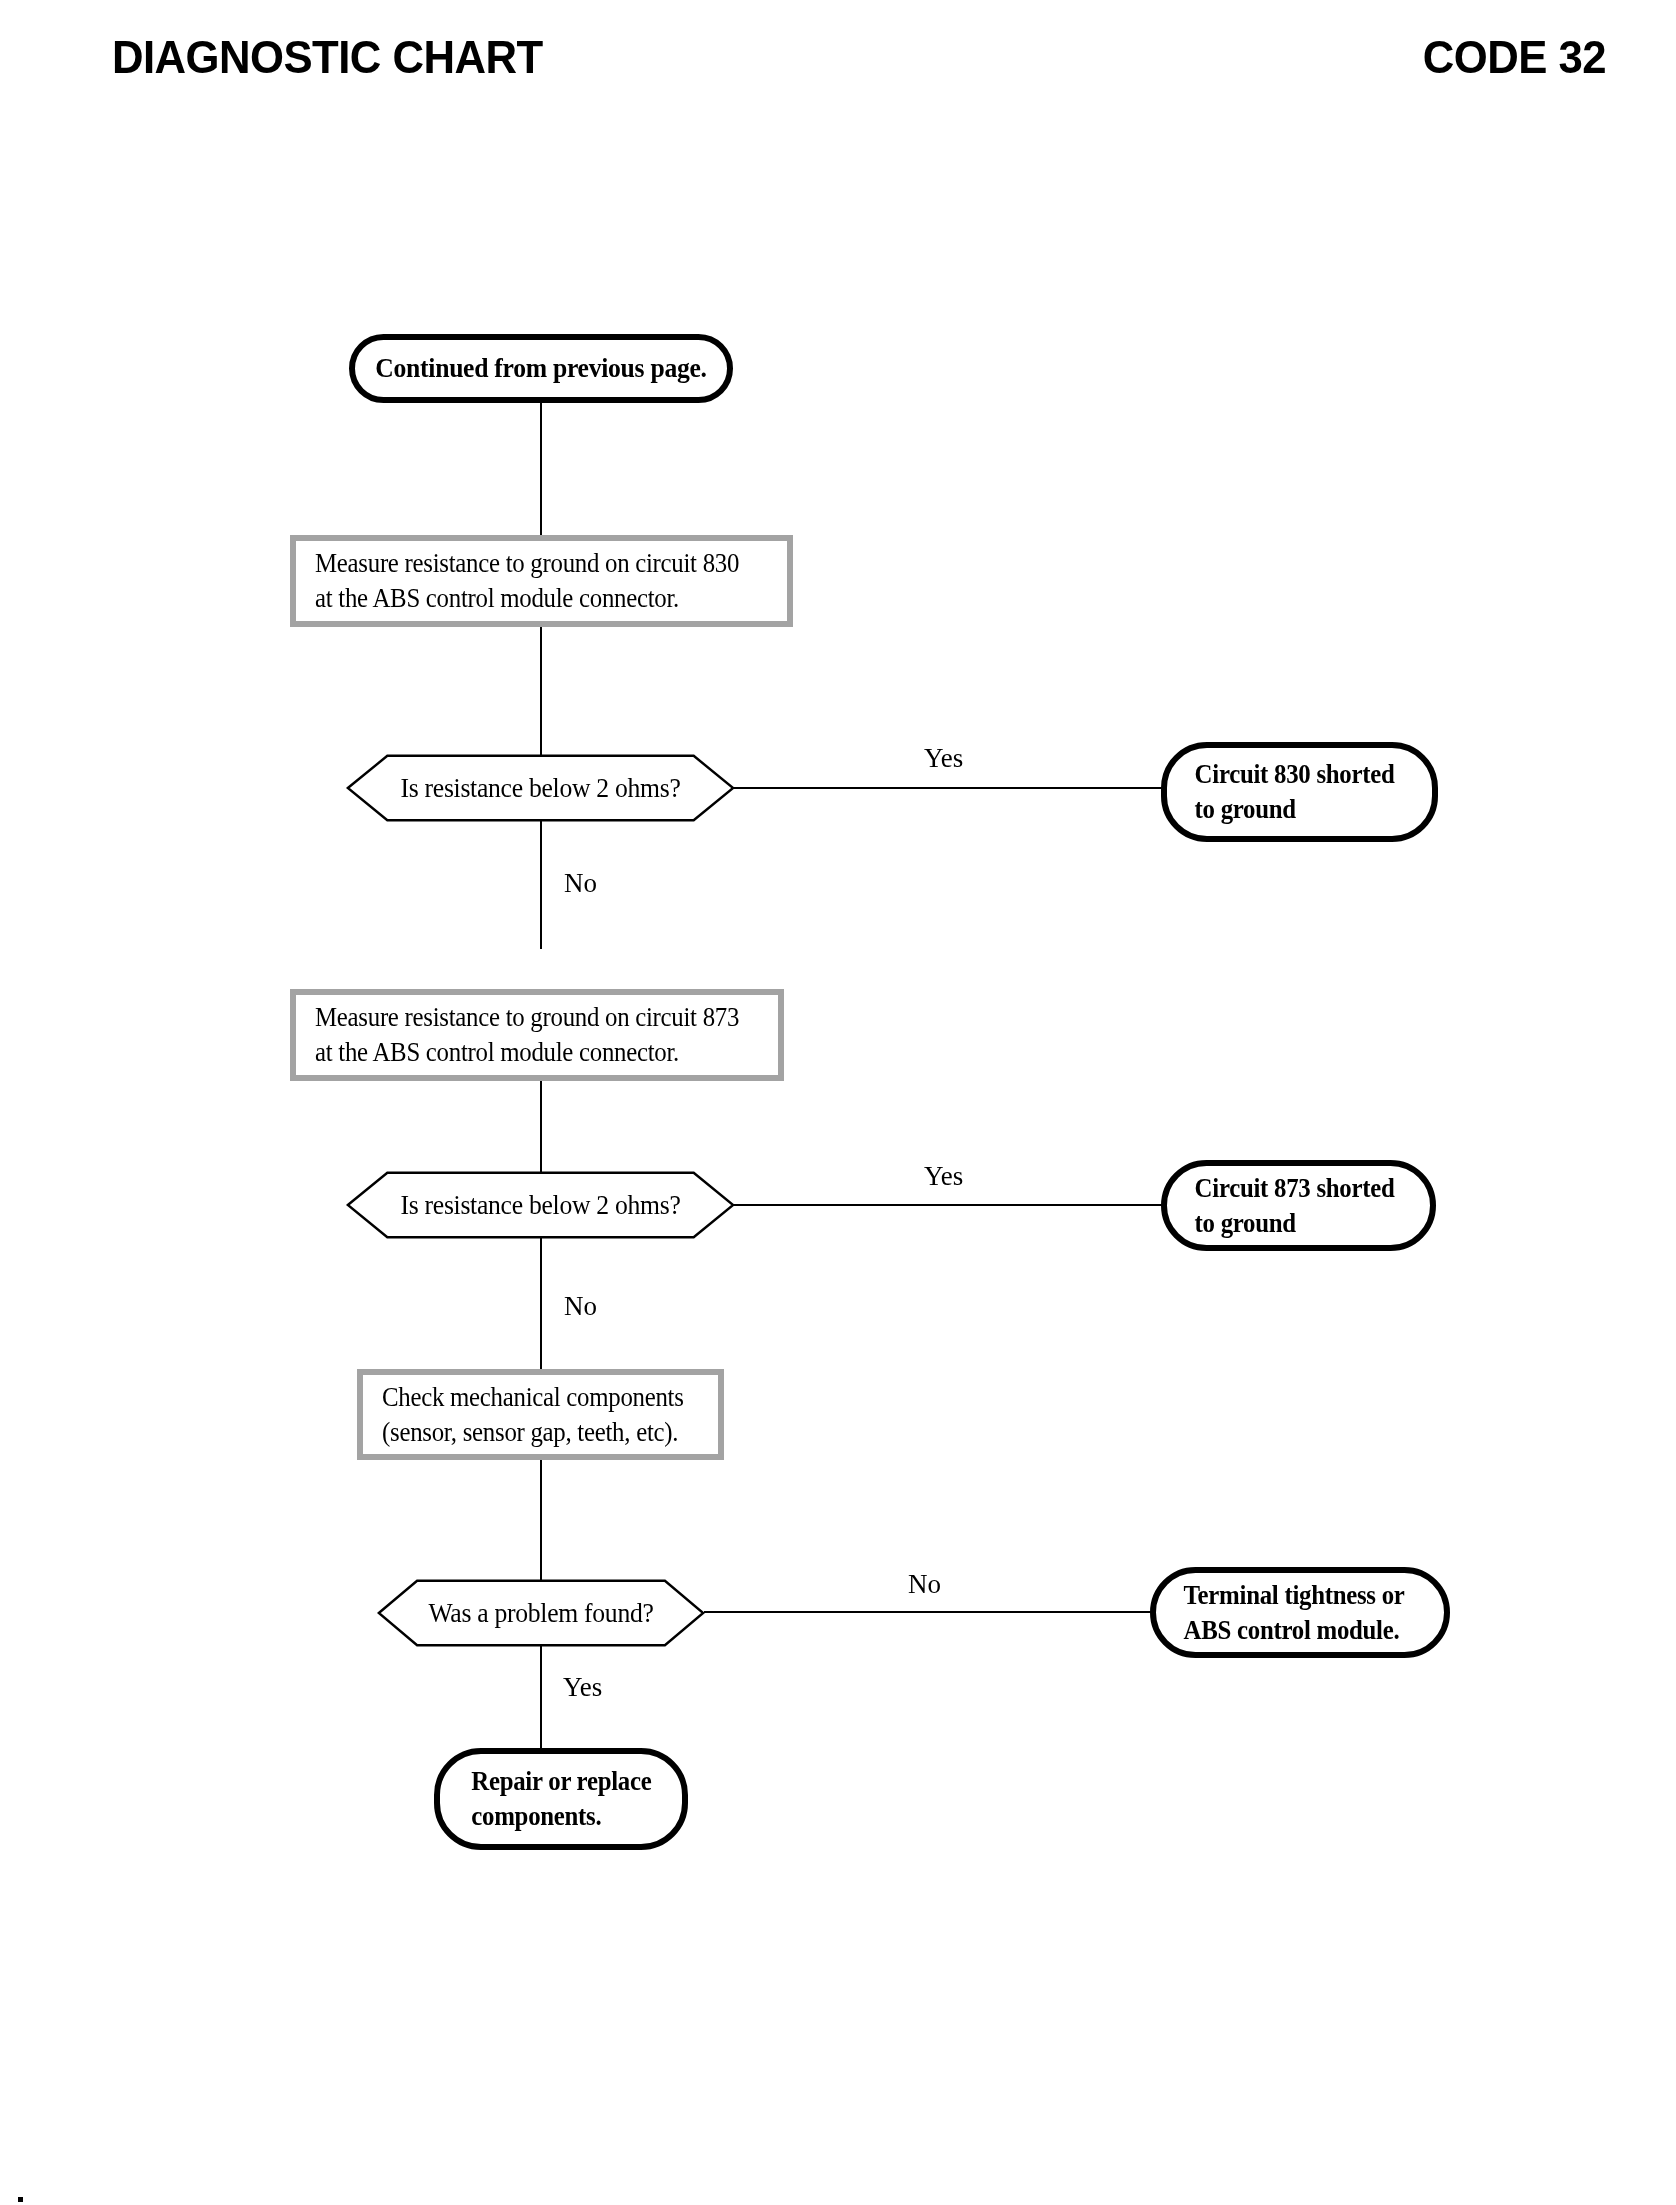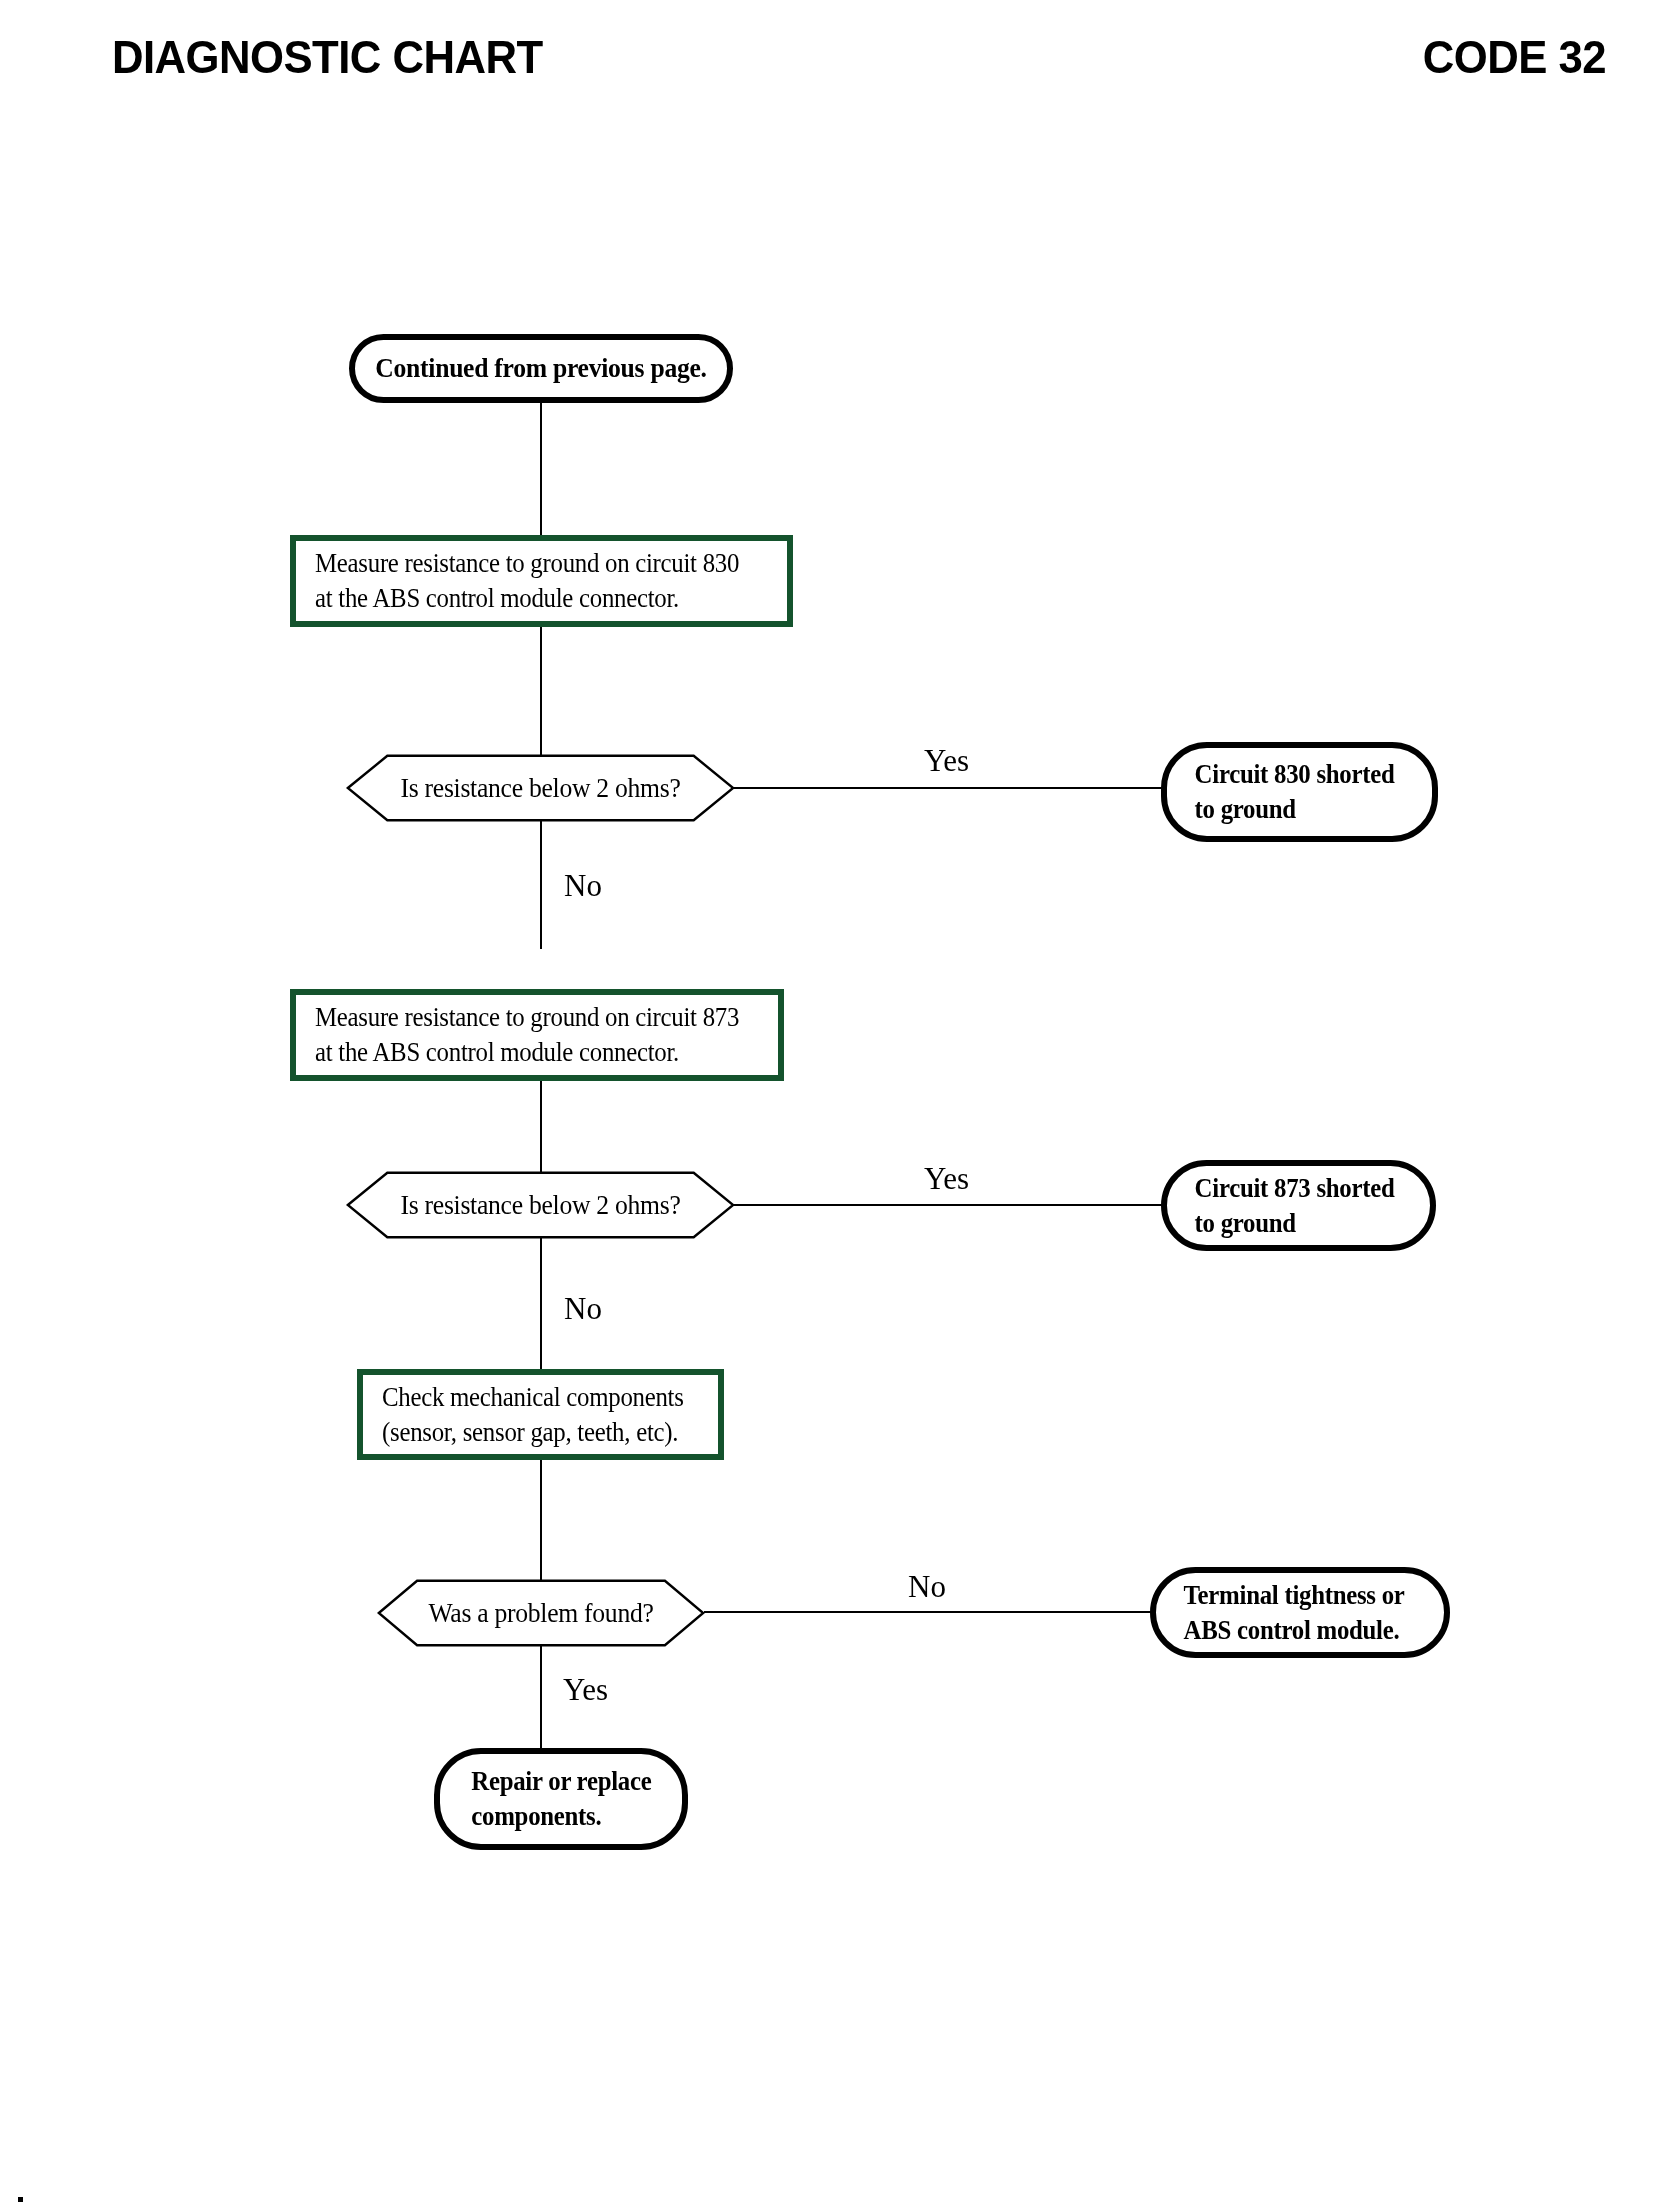--- a/index.html
+++ b/index.html
@@ -15,36 +15,36 @@
   .hdr-left{left:94px;top:33px;transform:scaleX(.93);transform-origin:left top;}
   .hdr-right{right:88px;top:33px;transform:scaleX(.93);transform-origin:right top;}
 
   
   .vline,.hline{position:absolute;background:#000;}
   .vline{width:2.4px;}
   .hline{height:2.4px;}
 
   
   .node{position:absolute;background:#fff;box-sizing:border-box;}
-  .process{border:6px solid #14532d;}
+  .process{border:6px solid #a3a3a3;}
   .terminal{border:6.7px solid #000;font-weight:bold;}
   .node-text{
     display:flex;flex-direction:column;justify-content:center;height:100%;
     font-size:27px;line-height:35px;letter-spacing:-0.3px;white-space:nowrap;
   }
   .left-text{padding-left:20.7px;transform:scaleX(.92);transform-origin:left center;}
   .pill-text{padding-left:30px;transform:scaleX(.92);transform-origin:left center;}
   .center-text{align-items:center;transform:scaleX(.95);transform-origin:center center;}
 
   .decision{position:absolute;}
   .decision svg{position:absolute;left:0;top:0;width:100%;height:100%;display:block;}
   .decision polygon{fill:#ffffff;stroke:#000000;stroke-width:4;}
   .decision .node-text{position:relative;align-items:center;justify-content:center;transform:scaleX(.95);transform-origin:center center;}
 
-  .elabel{position:absolute;font-size:31px;line-height:1.15;white-space:nowrap;}
+  .elabel{position:absolute;font-size:27px;line-height:1.15;white-space:nowrap;}
 
   .speck{position:absolute;background:#000;}
 </style>
 </head>
 <body>
 
 <div id="page">
 
   <div class="hdr hdr-left">DIAGNOSTIC CHART</div>
   <div class="hdr hdr-right">CODE 32</div>

